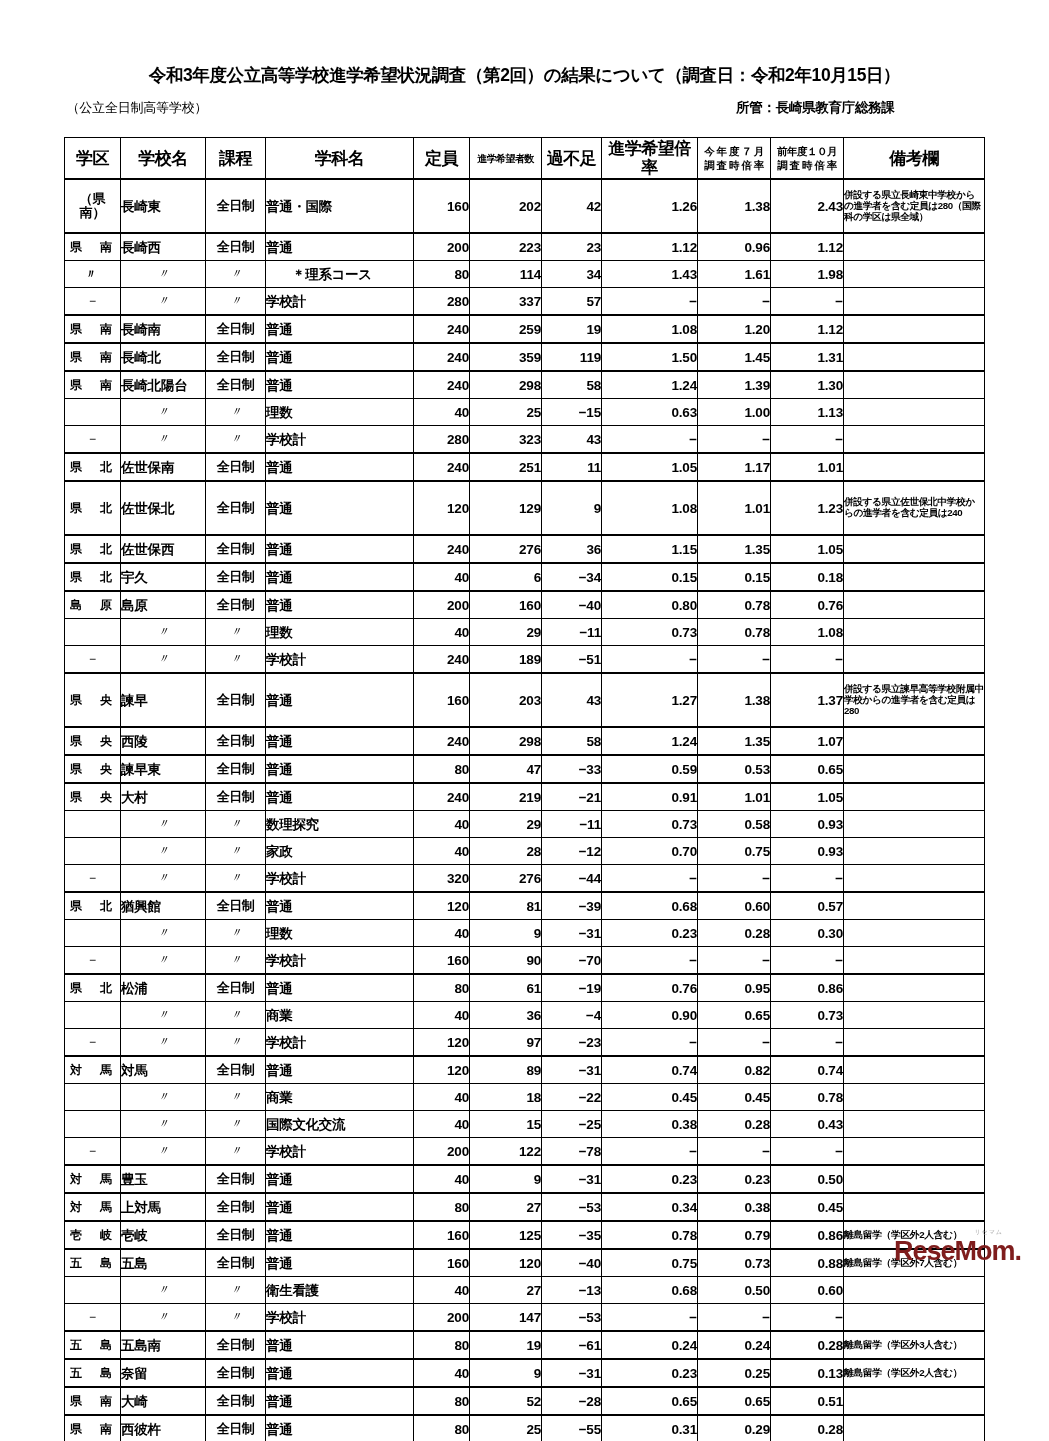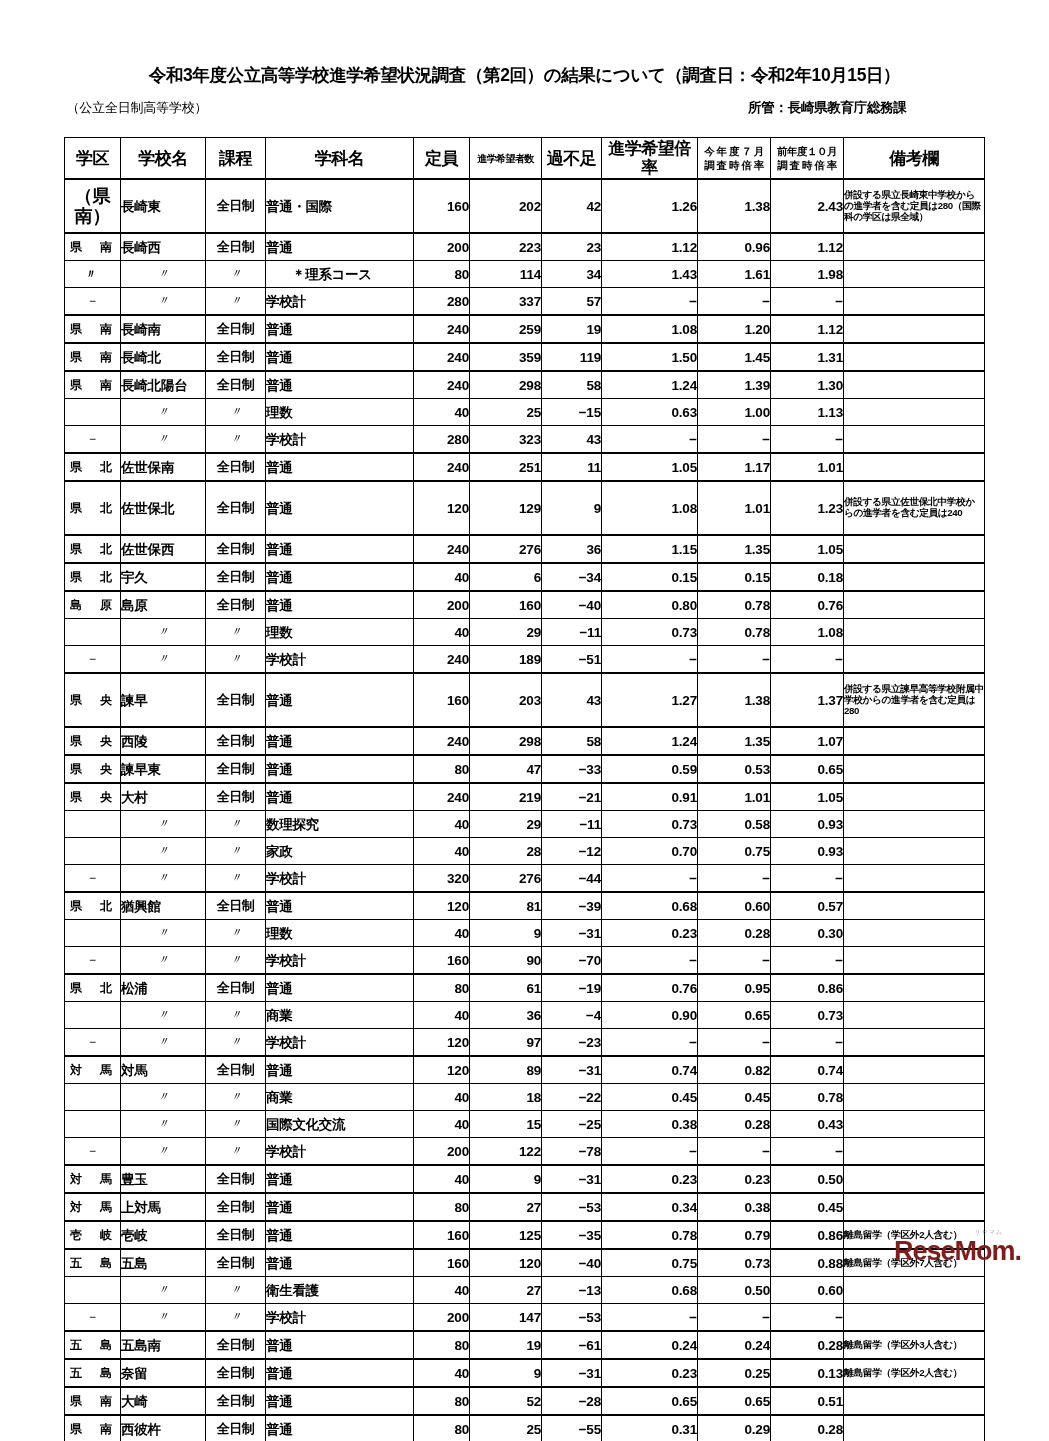--- a/index.html
+++ b/index.html
@@ -41,21 +41,21 @@
   }
   .subhead-left {
     position: absolute;
     left: 2px;
     top: 14px;
     font-size: 13px;
     letter-spacing: -0.2px;
   }
   .subhead-right {
     position: absolute;
-    right: 78px;
+    right: 90px;
     top: 14px;
     font-size: 13.5px;
     font-weight: bold;
     letter-spacing: -0.3px;
   }
 
   table.main {
     border-collapse: collapse;
     margin: 10px auto 0 auto;
     width: 920px;
@@ -101,21 +101,21 @@
   tbody tr { height: 26px; }
   tbody td { height: 26px; }
 
   td.ku {
     text-align: center;
     font-weight: bold;
     font-size: 12px;
     letter-spacing: 3px;
     padding-left: 3px;
   }
-  td.ku.paren { letter-spacing: 0px; font-size: 18px; margin-top: 36px; }
+  td.ku.paren { letter-spacing: 0px; font-size: 13px; margin-top: 36px; }
   td.ku.dash  { letter-spacing: 0px; font-weight: normal; }
 
   td.school {
     text-align: left;
     padding-left: 6px;
     font-weight: bold;
     font-size: 13.5px;
     letter-spacing: -0.2px;
   }
   td.school.ditto {

